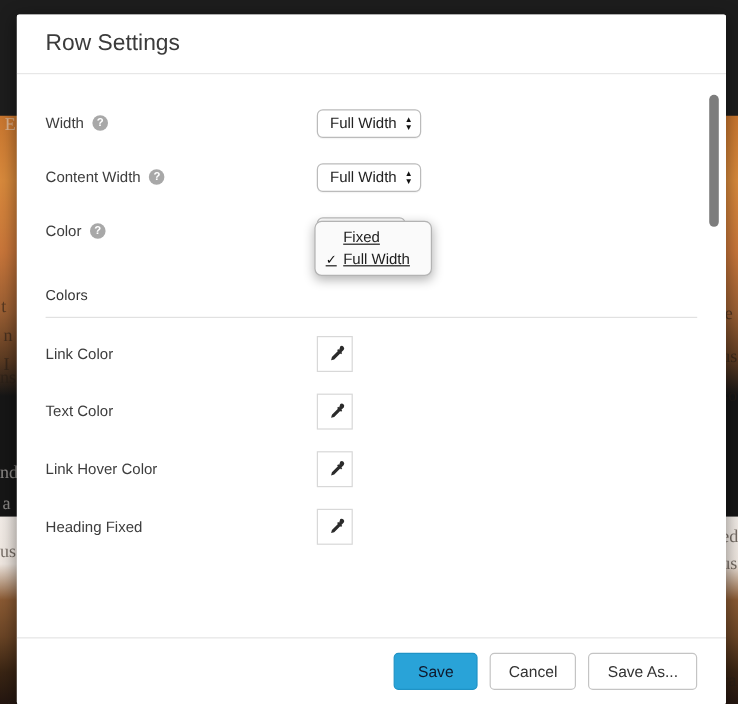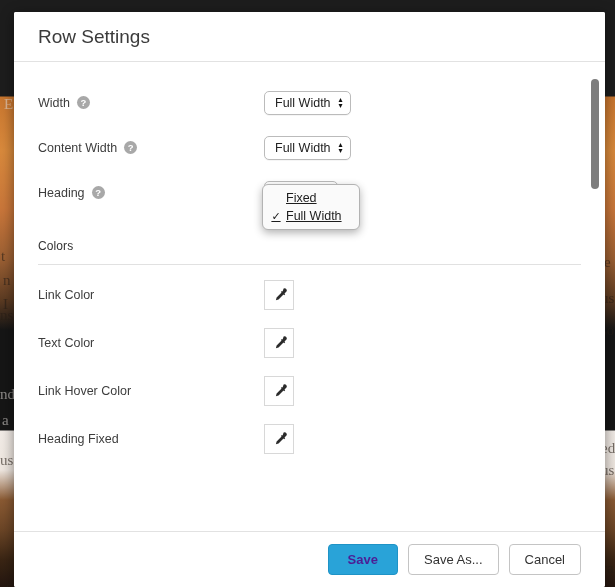--- a/index.html
+++ b/index.html
@@ -274,22 +274,22 @@
     border-radius: 4px;
     border: 1px solid #c4c4c4;
     background: #fff;
     color: #333;
     cursor: pointer;
     line-height: 29px;
   }
   .btn-primary {
     background: #29a3d8;
     border-color: #1f93c6;
-    color: #4c1d95;
-    font-weight: bold;
+    color: #0f172a;
+    font-weight: normal;
     padding: 0 19px;
   }
 </style>
 </head>
 <body>
 
 <div id="page-backdrop">
     <div class="bg-word light" style="left: 4px; top: 96px;">E</div>
     <div class="bg-word" style="left: 1px; top: 248px;">t</div>
     <div class="bg-word" style="left: 3px; top: 272px;">n</div>
@@ -339,21 +339,21 @@
             <div class="select-control">
               <span class="sel-label">Full Width</span>
               <span class="spinner-arrows">
                 <span>▴</span>
                 <span>▾</span>
               </span>
             </div>
           </div>
           <div class="field-row">
             <div class="field-label">
-              <span>Heading</span>
+              <span>Color</span>
               <span class="help-icon">?</span>
             </div>
             <div class="select-control">
               <span class="sel-label">Default</span>
               <span class="spinner-arrows">
                 <span>▴</span>
                 <span>▾</span>
               </span>
             </div>
           </div>
@@ -409,16 +409,16 @@
         </div>
       </div>
 
     <div class="scrollbar-track">
       <div class="scrollbar-thumb"></div>
     </div>
   </div>
 
   <div class="modal-footer">
     <button class="btn btn-primary">Save</button>
+    <button class="btn">Cancel</button>
     <button class="btn">Save As...</button>
-    <button class="btn">Cancel</button>
   </div>
 </div>
 
 </body></html>

